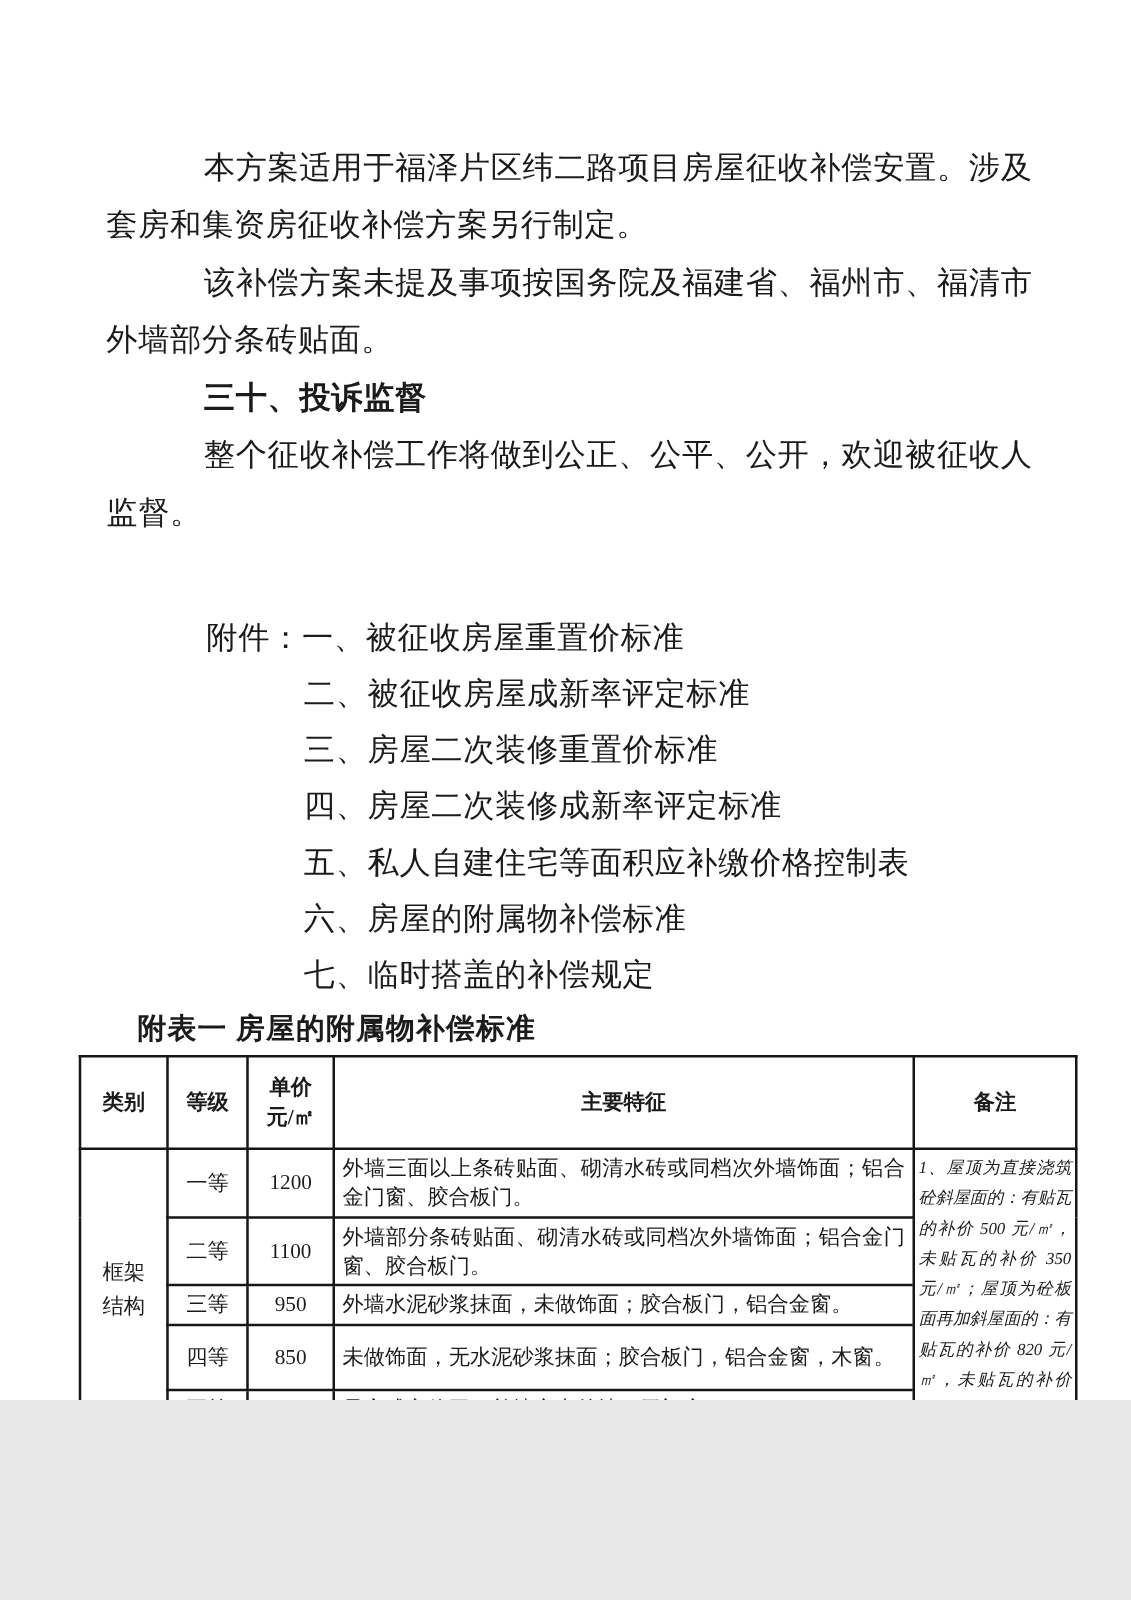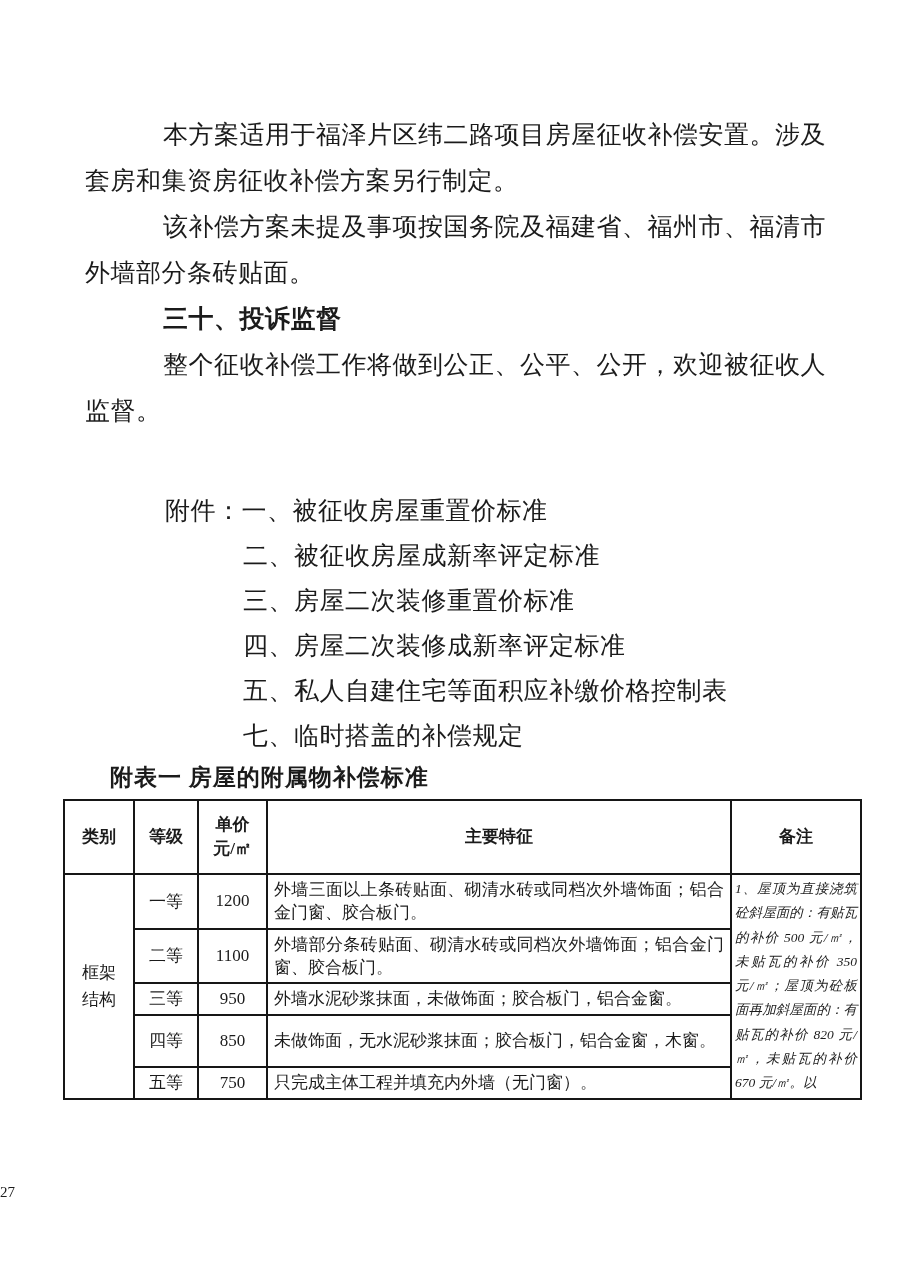--- a/index.html
+++ b/index.html
@@ -1,18 +1,18 @@
 <!DOCTYPE html>
 <html><head>
 <meta charset="utf-8">
 <style>
   html,body { margin:0; padding:0; background:#e8e8e8; }
   .page {
     position:relative;
-    width:905px; height:1280px;
+    width:905px; height:1120px;
     margin:0 auto;
     background:#ffffff;
     color:#1b1b1b;
     font-family:"Liberation Serif","DejaVu Serif",serif;
     overflow:hidden;
   }
   .body-text { padding-top:112px; }
   .line {
     margin-left:85px;
     width:740px;
@@ -118,20 +118,21 @@
   </div>
 
   <div class="attachments">
     <div class="attach-line first">
       <span>附件：</span><span>一、被征收房屋重置价标准</span>
     </div>
     <div class="attach-line item">二、被征收房屋成新率评定标准</div>
     <div class="attach-line item">三、房屋二次装修重置价标准</div>
     <div class="attach-line item">四、房屋二次装修成新率评定标准</div>
     <div class="attach-line item">五、私人自建住宅等面积应补缴价格控制表</div>
+    <div class="attach-line item">六、房屋的附属物补偿标准</div>
     <div class="attach-line item">七、临时搭盖的补偿规定</div>
   </div>
 
   <div class="table-title">附表一 房屋的附属物补偿标准</div>
 
   <table class="price-table">
     <colgroup>
       <col style="width:70px">
         <col style="width:64px">
         <col style="width:69px">

